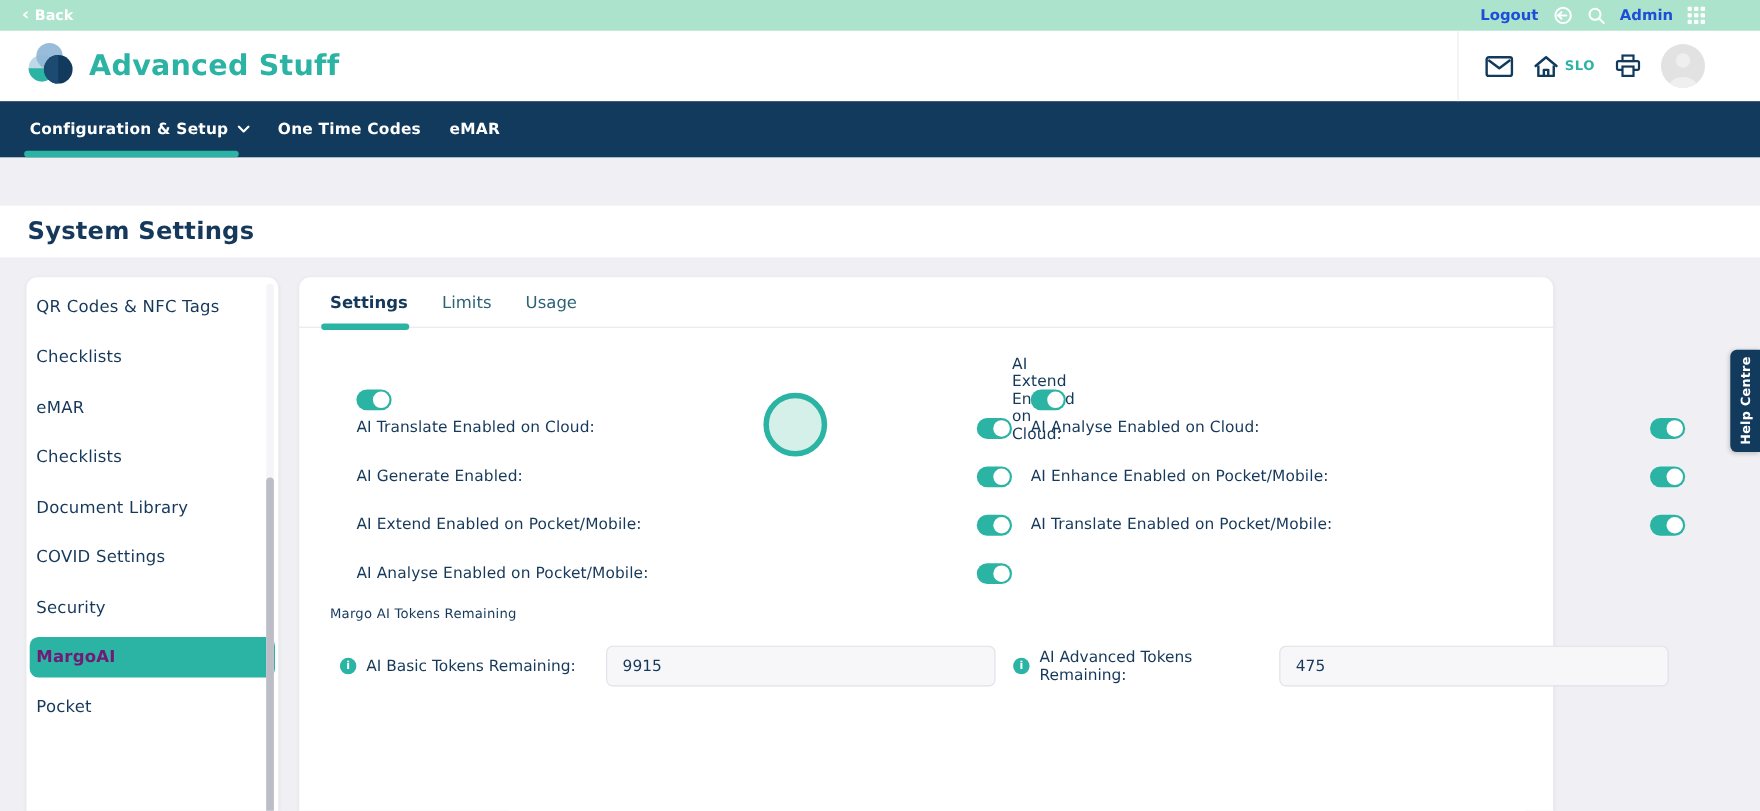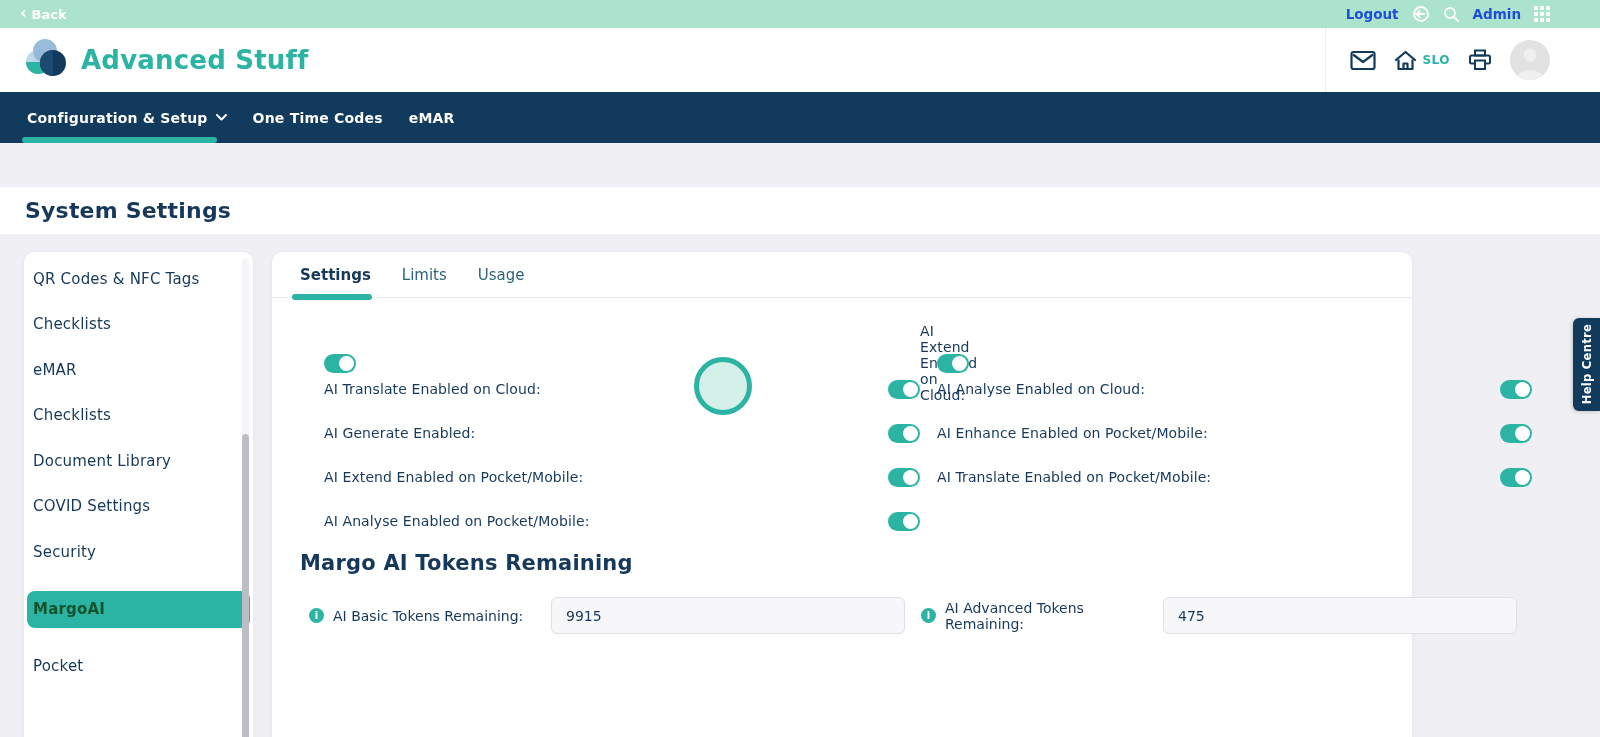--- a/index.html
+++ b/index.html
@@ -34,39 +34,39 @@
   .title-band { height:47px; background:#fff; display:flex; align-items:center; padding-left:25px;margin-top:44px; }
   .page-title { font-size:22px; font-weight:800; color:var(--navy-text,#16395b); letter-spacing:.2px; }
 
   
   .content { position:relative; height:547px; }
   .card { background:#fff; border-radius:10px; box-shadow:0 1px 4px rgba(20,40,60,.07); }
 
   .sidebar { position:absolute; left:24px; top:18px; width:229px; height:510px; }
   .side-list { padding-top:4px; }
   .side-item { height:45.5px; display:flex; align-items:center; padding-left:6px; margin:0 3px; font-size:15px; font-weight:500; color:var(--navy-text,#16395b); border-radius:8px; cursor:pointer; letter-spacing:.2px; }
-  .side-item.selected { background:var(--teal,#2bb3a4); color:#14532d; height:37px; margin:16px 3px; font-weight:600; }
+  .side-item.selected { background:var(--teal,#2bb3a4); color:#701a75; height:37px; margin:4px 3px; font-weight:600; }
   .side-scrollbar { position:absolute; right:4px; top:6px; bottom:6px; width:7px; border-radius:4px; background:#f5f5f8; cursor:pointer; }
   .side-thumb { position:absolute; top:176px; height:322px; width:7px; border-radius:4px; background:var(--scroll-thumb,#bcbdc6); }
 
   .panel { position:absolute; left:272px; top:18px; width:1140px; height:510px; }
   .tabs { display:flex; align-items:center; height:46px; padding-left:28px; gap:31px; border-bottom:1px solid var(--divider,#e7e7ee); }
   .tab { font-size:15px; font-weight:500; color:var(--tab-inactive,#2c6377); height:100%; display:flex; align-items:center; position:relative; cursor:pointer; }
   .tab.active { color:var(--navy-text,#16395b); font-weight:700; }
   .tab.active::after { content:''; position:absolute; left:-8px; width:80px; height:6px; border-radius:3px; background:var(--teal,#2bb3a4); bottom:-3px; }
 
   .rows { margin-top:25px; }
   .t-row { display:grid; grid-template-columns:564px 32px 17px 563px 32px; align-items:center; height:44px; margin:0 20px 0 52px; }
   .t-label { font-size:14px; font-weight:500; color:var(--navy-text,#16395b); letter-spacing:.1px; }
   .toggle { width:32px; height:19px; border-radius:10px; background:var(--teal,#2bb3a4); position:relative; cursor:pointer; justify-self:start; }
   .toggle .knob { position:absolute; top:2px; right:2px; width:15px; height:15px; border-radius:50%; background:#fff; }
 
   .spinner { position:absolute; left:422px; top:105px; width:58px; height:58px; border:5px solid var(--teal,#2bb3a4); border-radius:50%; background:var(--spinner-fill,#d5efe9); }
 
-  .tokens-heading { margin:8px 0 0 28px; font-size:21px; font-weight:700; color:var(--navy-text,#16395b); letter-spacing:.2px; }
+  .tokens-heading { margin:8px 0 0 28px; font-size:12px; font-weight:400; color:var(--navy-text,#16395b); letter-spacing:.2px; }
   .tok-row { display:flex; align-items:center; padding-left:37px; margin-top:22px; }
   .tok-group { display:flex; align-items:center; }
   .tok-group + .tok-group { margin-left:16px; }
   .tok-lab { display:flex; align-items:center; gap:9px; width:242px; }
   .info-icon { width:15px; height:15px; min-width:15px; border-radius:50%; background:var(--teal,#2bb3a4); color:#fff; font-size:10px; font-weight:700; display:flex; align-items:center; justify-content:center; }
   .tok-label { font-size:14px; font-weight:500; color:var(--navy-text,#16395b); }
   .tok-input { width:354px; height:37px; background:var(--input-bg,#f7f7fa); border:1px solid var(--input-border,#dfdfe8); border-radius:6px; padding:0 14px; font-size:14px; color:var(--navy-text,#16395b); font-family:inherit; }
 
   .help-tab { position:fixed; right:0; top:318px; width:27px; height:93px; background:var(--navy,#113a5c); border-radius:6px 0 0 6px; display:flex; align-items:center; justify-content:center; cursor:pointer; box-shadow:-1px 1px 4px rgba(0,0,0,.18); }
   .help-tab span { writing-mode:vertical-rl; transform:rotate(180deg); color:#fff; font-size:11.5px; font-weight:600; letter-spacing:.3px; white-space:nowrap; }

